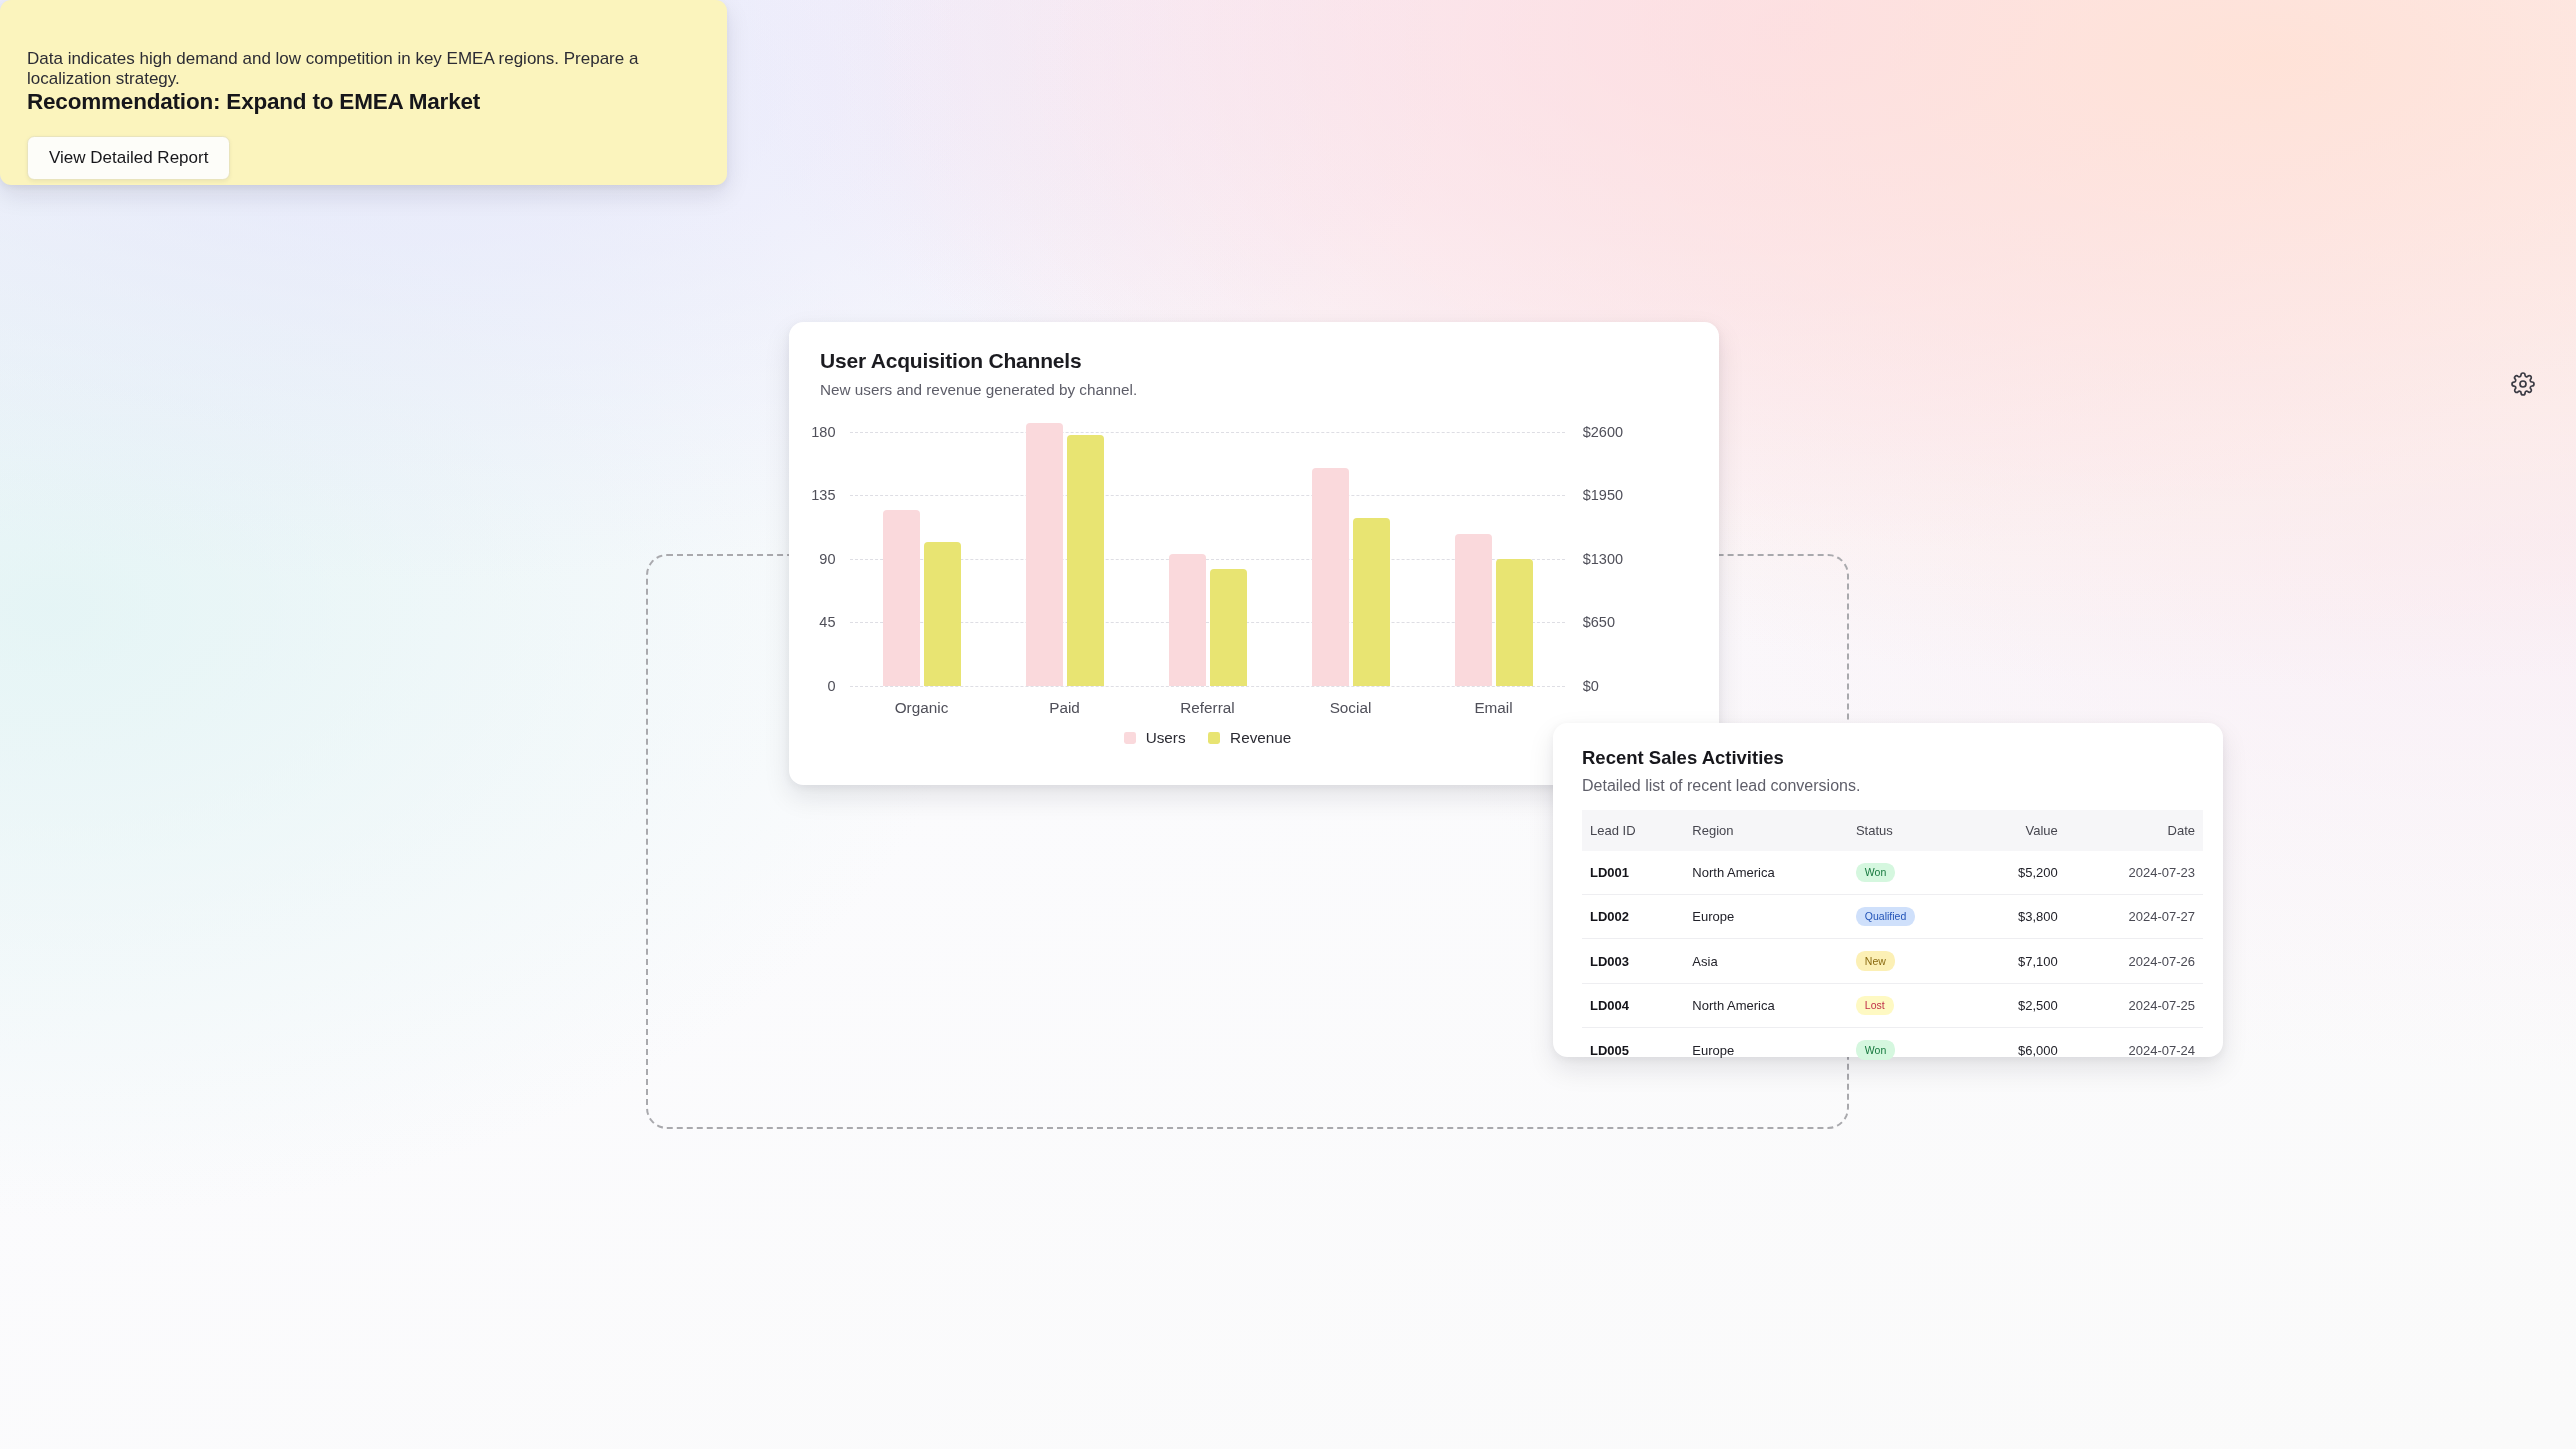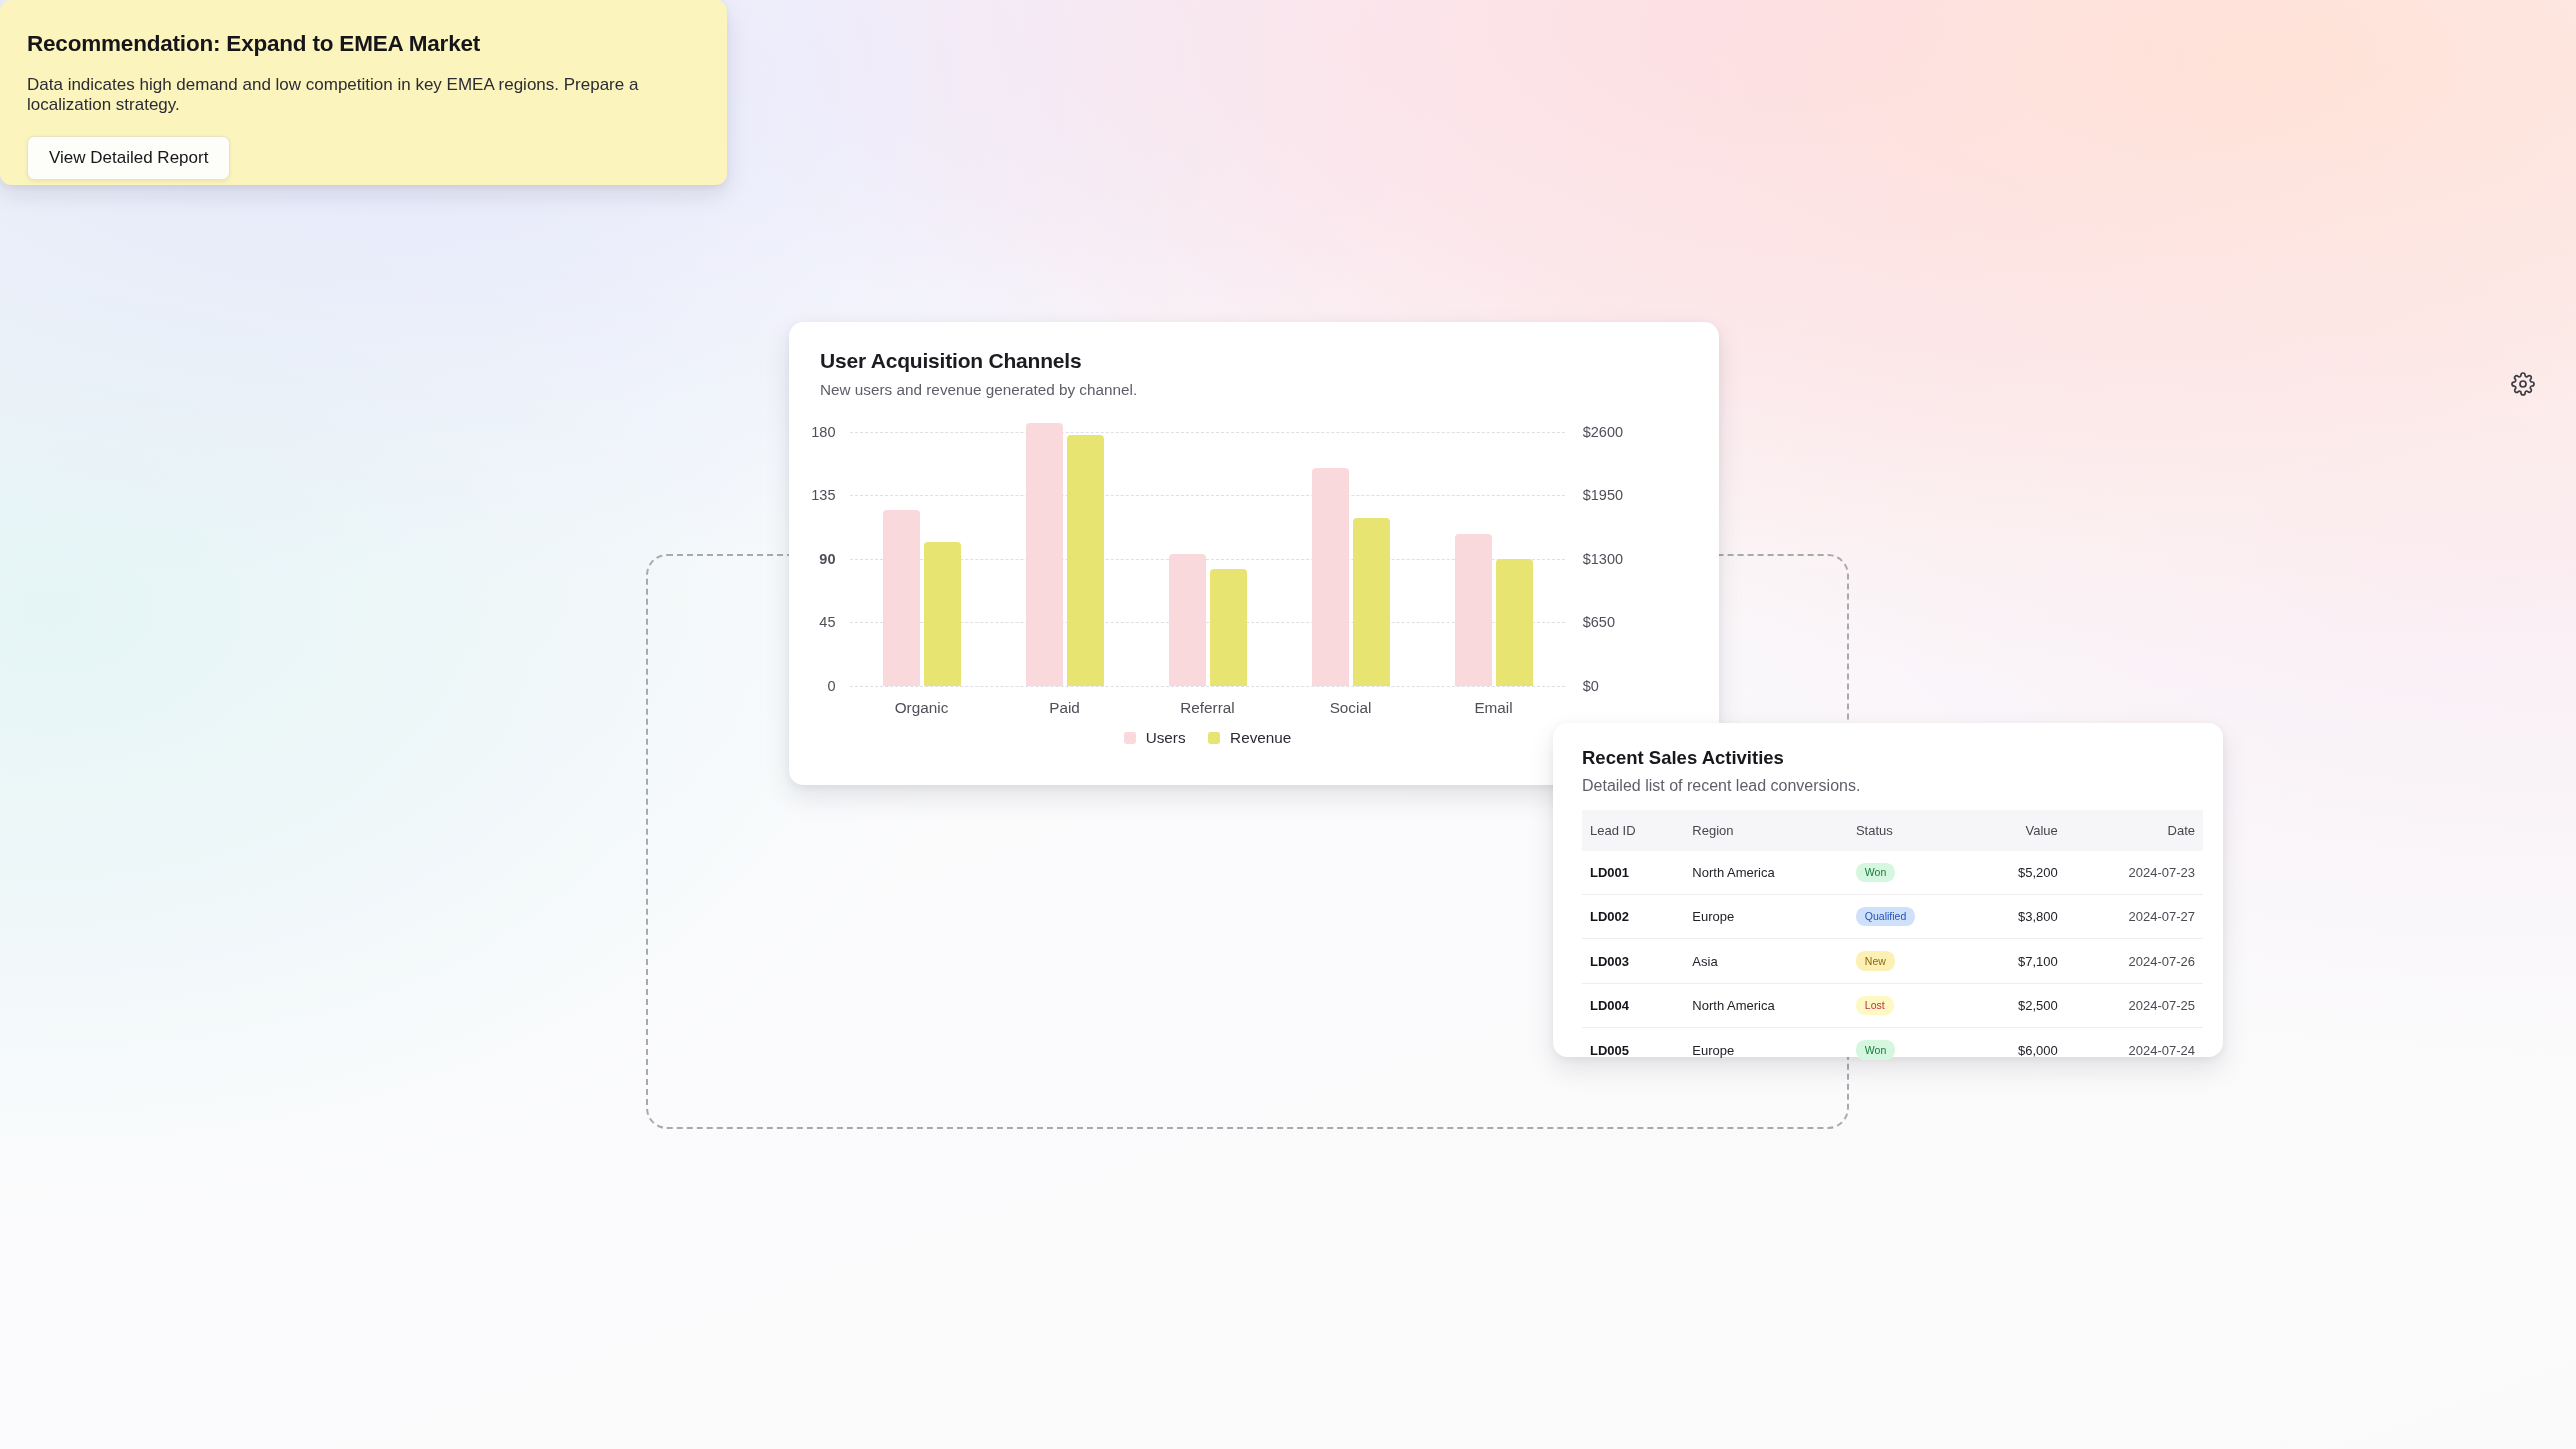--- a/index.html
+++ b/index.html
@@ -186,21 +186,21 @@
 
 <div id="plot-wrap">
   <div id="plot">
       <div class="gridline" style="top: 254px;"></div>
       <div class="axis-lbl left" style="top: 254px;">0</div>
       <div class="axis-lbl right" style="top: 254px;">$0</div>
       <div class="gridline" style="top: 190px;"></div>
       <div class="axis-lbl left" style="top: 190px;">45</div>
       <div class="axis-lbl right" style="top: 190px;">$650</div>
       <div class="gridline" style="top: 127px;"></div>
-      <div class="axis-lbl left" style="top: 127px; font-weight: bold;">90</div>
+      <div class="axis-lbl left" style="top: 127px;">90</div>
       <div class="axis-lbl right" style="top: 127px;">$1300</div>
       <div class="gridline" style="top: 63px;"></div>
       <div class="axis-lbl left" style="top: 63px;">135</div>
       <div class="axis-lbl right" style="top: 63px;">$1950</div>
       <div class="gridline" style="top: 0px;"></div>
       <div class="axis-lbl left" style="top: 0px;">180</div>
       <div class="axis-lbl right" style="top: 0px;">$2600</div>
       <div class="group" style="left: 0px; width: 143px;">
         <div class="bar users" style="height: 176px; background: rgb(250, 217, 220);"></div>
         <div class="bar revenue" style="height: 144px; background: rgb(232, 228, 114);"></div>
@@ -233,22 +233,22 @@
         <span class="legend-txt">Users</span>
       </div>
       <div class="legend-item">
         <span class="legend-sw" style="background: rgb(232, 228, 114);"></span>
         <span class="legend-txt">Revenue</span>
       </div>
     </div>
 </div>
 
 <div id="reco-card">
+  <div id="reco-body">Data indicates high demand and low competition in key EMEA regions. Prepare a localization strategy.</div>
   <div id="reco-title">Recommendation: Expand to EMEA Market</div>
-  <div id="reco-body">Data indicates high demand and low competition in key EMEA regions. Prepare a localization strategy.</div>
   <button id="reco-btn">View Detailed Report</button>
 </div>
 
 <div class="card" id="table-card">
   <div id="table-title">Recent Sales Activities</div>
   <div id="table-sub">Detailed list of recent lead conversions.</div>
   <table>
     <thead>
       <tr id="thead-row">
           <th class="ctr">Lead ID</th>

